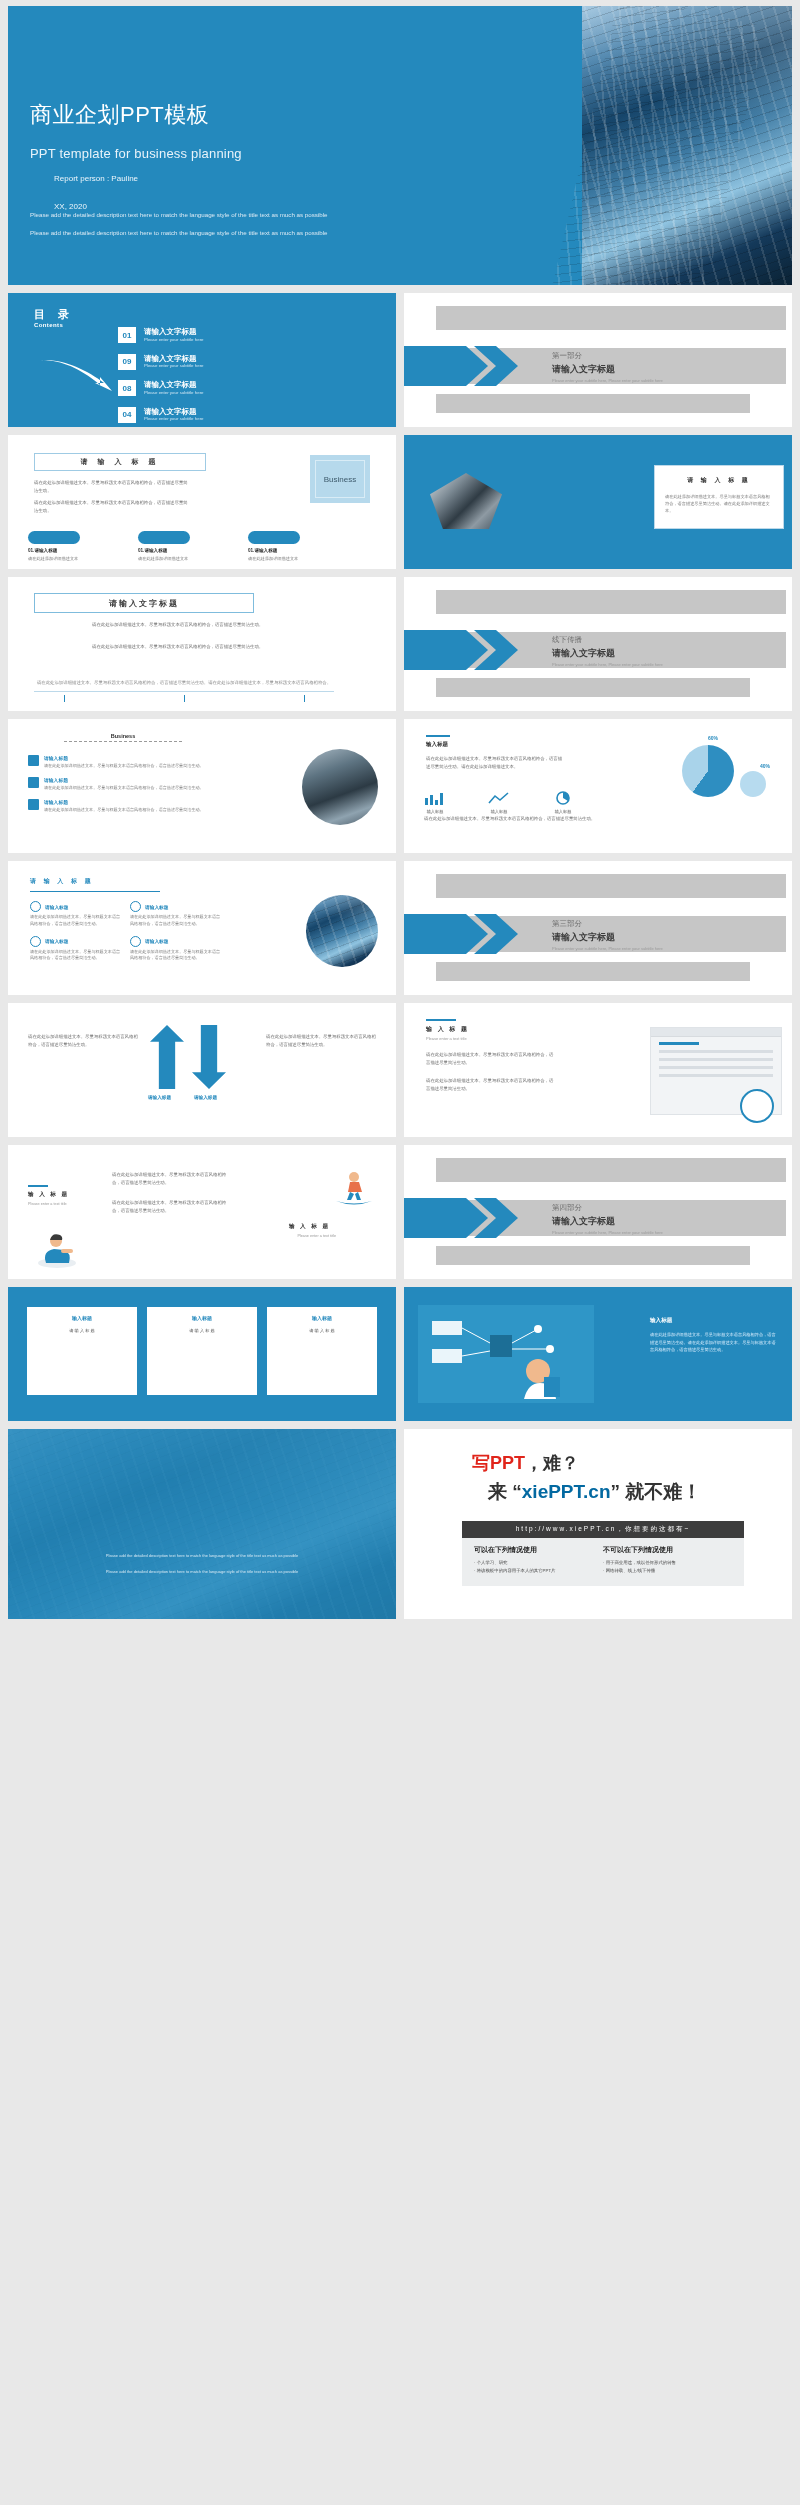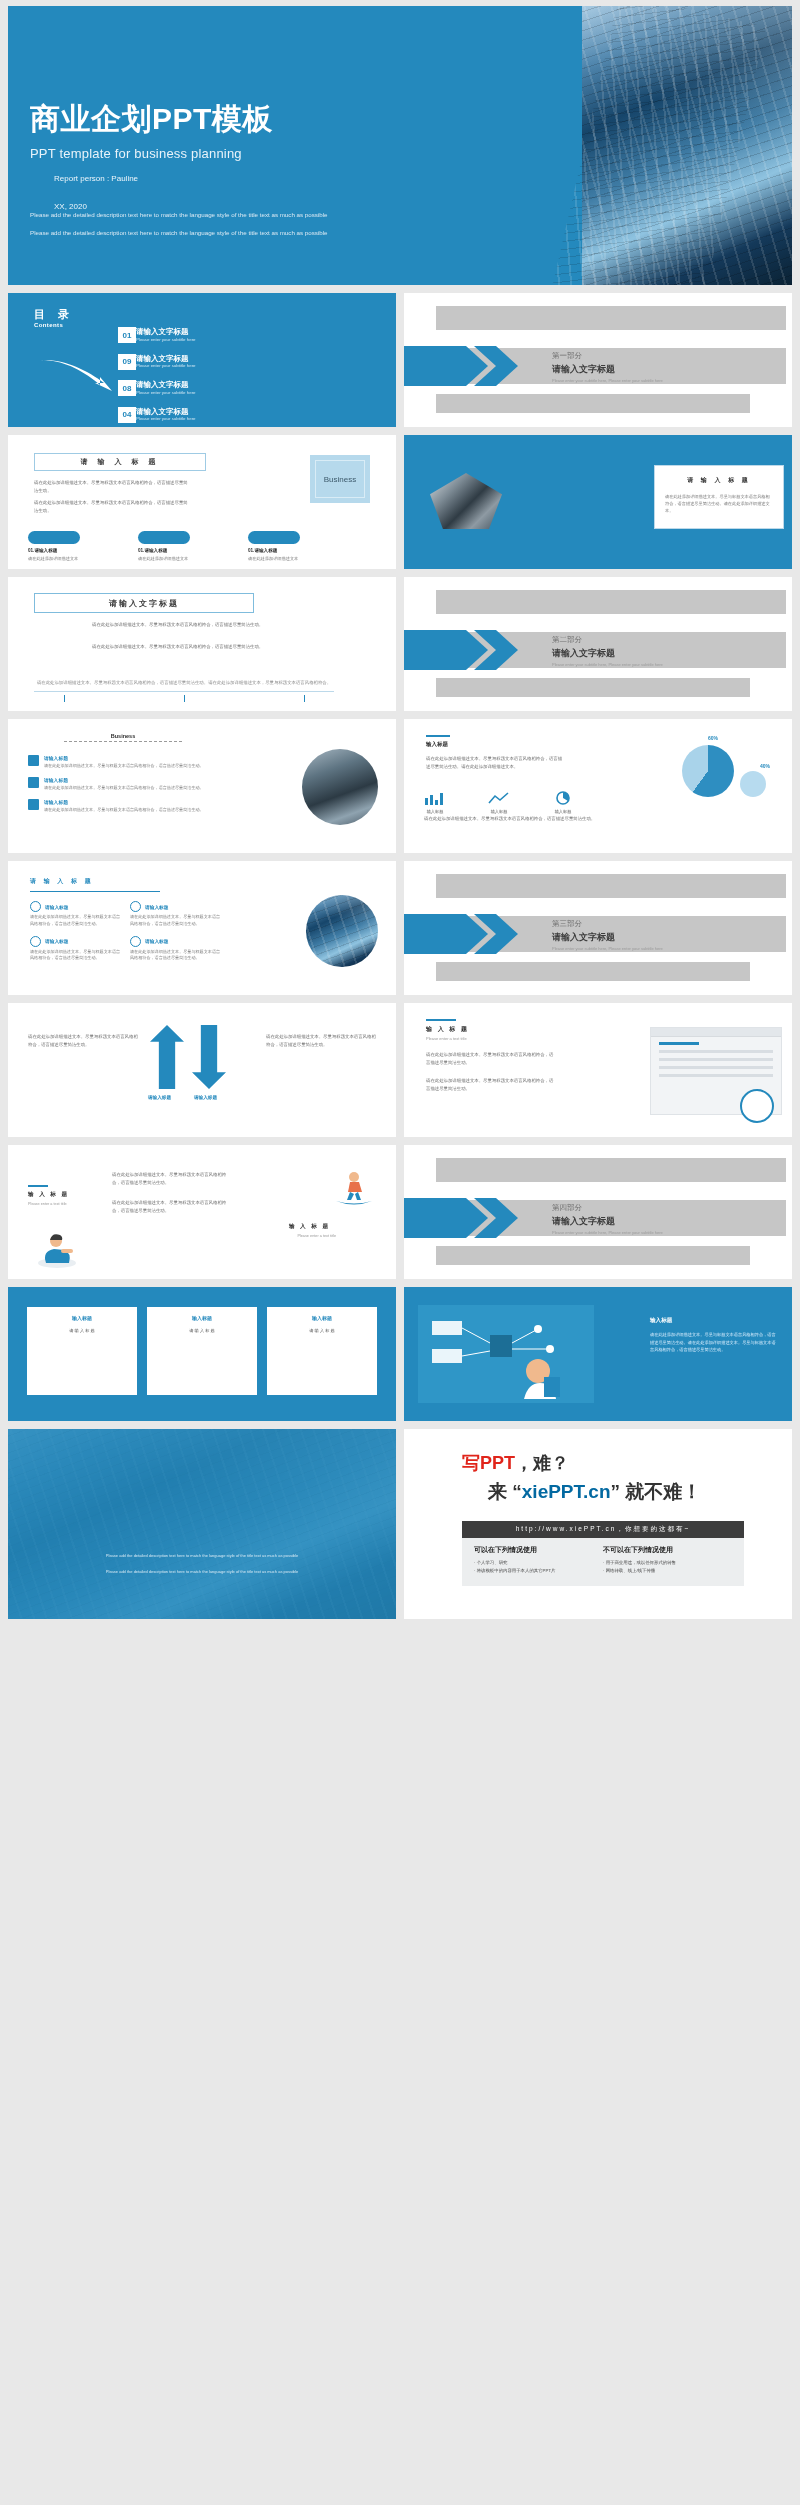--- a/index.html
+++ b/index.html
@@ -16,39 +16,39 @@
       linear-gradient(160deg,#b9d6ea 0%,#6fa9cd 18%,#2b6f9c 34%,#17405e 48%,#3a7ba6 60%,#8fc0dd 72%,#1d5176 86%,#0d2c44 100%);
   }
   .cover-photo:before{content:"";position:absolute;inset:0;
      background:
        repeating-linear-gradient(74deg,rgba(255,255,255,.12) 0 2px,rgba(0,0,0,0) 2px 13px),
        repeating-linear-gradient(-18deg,rgba(0,0,0,.14) 0 1px,rgba(0,0,0,0) 1px 9px);}
   .cover-photo:after{content:"";position:absolute;left:-30px;top:-10px;width:150px;height:320px;
      transform:rotate(13deg);
      background:linear-gradient(100deg,rgba(255,255,255,.30),rgba(255,255,255,0) 55%);}
   .cover-inner{position:absolute;left:22px;top:0;width:340px;height:100%;}
-  .cover-title{color:#fff;font-size:30px;font-weight:bold;letter-spacing:.5px;position:absolute;top:98px;margin:0;line-height:1;}
+  .cover-title{color:#fff;font-size:22px;font-weight:normal;letter-spacing:.5px;position:absolute;top:98px;margin:0;line-height:1;}
   .cover-sub{color:#e8f3fa;font-size:13px;position:absolute;top:140px;letter-spacing:.2px;}
   .cover-meta{color:#ecf5fb;font-size:8px;position:absolute;padding-left:24px;}
   .cover-meta.m1{top:168px;}
   .cover-meta.m2{top:196px;}
   .cover-desc{color:#dceaf4;font-size:6.2px;position:absolute;line-height:1.6;}
   .cover-desc.d1{top:204px;}
   .cover-desc.d2{top:222px;}
   
   .s{height:134px;}
   .blue{background:#2489bd;}
   
   .contents-t{position:absolute;left:26px;top:14px;color:#fff;font-size:11px;font-weight:bold;letter-spacing:5px;}
   .contents-en{position:absolute;left:26px;top:29px;color:#fff;font-size:6px;font-weight:bold;letter-spacing:.4px;}
   .arrow-swoosh{position:absolute;left:30px;top:62px;width:78px;height:42px;}
   .toc-list{position:absolute;left:110px;top:34px;width:150px;}
   .toc-item{display:flex;align-items:center;margin-bottom:10.5px;}
   .toc-num{width:18px;height:16px;background:#fff;color:#2489bd;font-size:8px;font-weight:bold;
-     display:flex;align-items:center;justify-content:center;flex:none;}
+     display:flex;align-items:center;justify-content:center;margin-right:8px;flex:none;}
   .toc-ttl{color:#fff;font-size:7.5px;font-weight:bold;line-height:1.25;}
   .toc-sub{color:#cfe6f3;font-size:4.4px;line-height:1.3;}
   
   .sec{position:relative;background:#fff;}
   .sec-bar1{position:absolute;left:32px;top:13px;right:6px;height:24px;background:#c6c6c6;}
   .sec-bar2{position:absolute;left:20px;top:55px;right:6px;height:36px;background:#c6c6c6;}
   .sec-bar3{position:absolute;left:32px;top:101px;right:42px;height:19px;background:#c6c6c6;}
   .sec-chev{position:absolute;left:0;top:53px;width:128px;height:40px;}
   .sec-txt{position:absolute;left:148px;top:58px;}
   .sec-part{color:#6f6f6f;font-size:7.5px;margin-bottom:2px;}
@@ -108,21 +108,21 @@
   
   .qcol{flex:1;background:#fff;margin:0 5px;height:88px;position:relative;}
   .qcol-ttl{color:#2489bd;font-size:5px;font-weight:bold;text-align:center;margin-top:8px;}
   .qcol-v{color:#555;font-size:4.2px;text-align:center;margin-top:6px;line-height:1.9;}
   
   .th-cn{color:#fff;font-size:15px;font-weight:bold;}
   .th-en{color:#dceaf4;font-size:7px;margin-top:2px;}
   .th-d{color:#d6e9f4;font-size:4px;line-height:2.4;}
   
   .ad{height:190px;background:#fff;position:relative;margin-bottom:10px;}
-  .ad-l1{font-size:18px;font-weight:bold;color:#333;position:absolute;left:58px;top:22px;}
+  .ad-l1{font-size:18px;font-weight:bold;color:#333;position:absolute;left:68px;top:22px;}
   .ad-l1 em{color:#e0251b;font-style:normal;}
   .ad-l2{font-size:19px;font-weight:bold;color:#333;position:absolute;left:84px;top:50px;}
   .ad-l2 em{color:#0369a1;font-style:normal;}
   .ad-panel{position:absolute;left:58px;top:92px;width:282px;background:#eceeef;}
   .ad-url{background:#3d3d3d;color:#fff;font-size:6.5px;letter-spacing:2px;text-align:center;padding:4px 0;}
   .ad-cols{display:flex;padding:7px 12px 10px 12px;}
   .ad-col{width:50%;}
   .ad-h{font-size:7px;font-weight:bold;color:#222;margin-bottom:4px;}
   .ad-li{font-size:4.4px;color:#444;line-height:1.9;}
   .glass{background:
@@ -263,21 +263,21 @@
     <div class="col">
       <div class="slide s sec">
         <div class="sec-bar1"></div>
         <div class="sec-bar2"></div>
         <div class="sec-bar3"></div>
         <svg class="sec-chev" viewBox="0 0 128 40">
           <path d="M0 0 H62 L84 20 L62 40 H0 Z" fill="#2489bd"></path>
           <path d="M70 0 H92 L114 20 L92 40 H70 L92 20 Z" fill="#2489bd"></path>
         </svg>
         <div class="sec-txt">
-          <div class="sec-part">第二部分</div>
+          <div class="sec-part">线下传播</div>
           <div class="sec-title">请输入文字标题</div>
           <div class="sec-sub">Please enter your subtitle here, Please enter your subtitle here</div>
         </div>
       </div>
     </div>
   </div>
 
   <div class="row">
     <div class="col">
       <div class="slide s">

